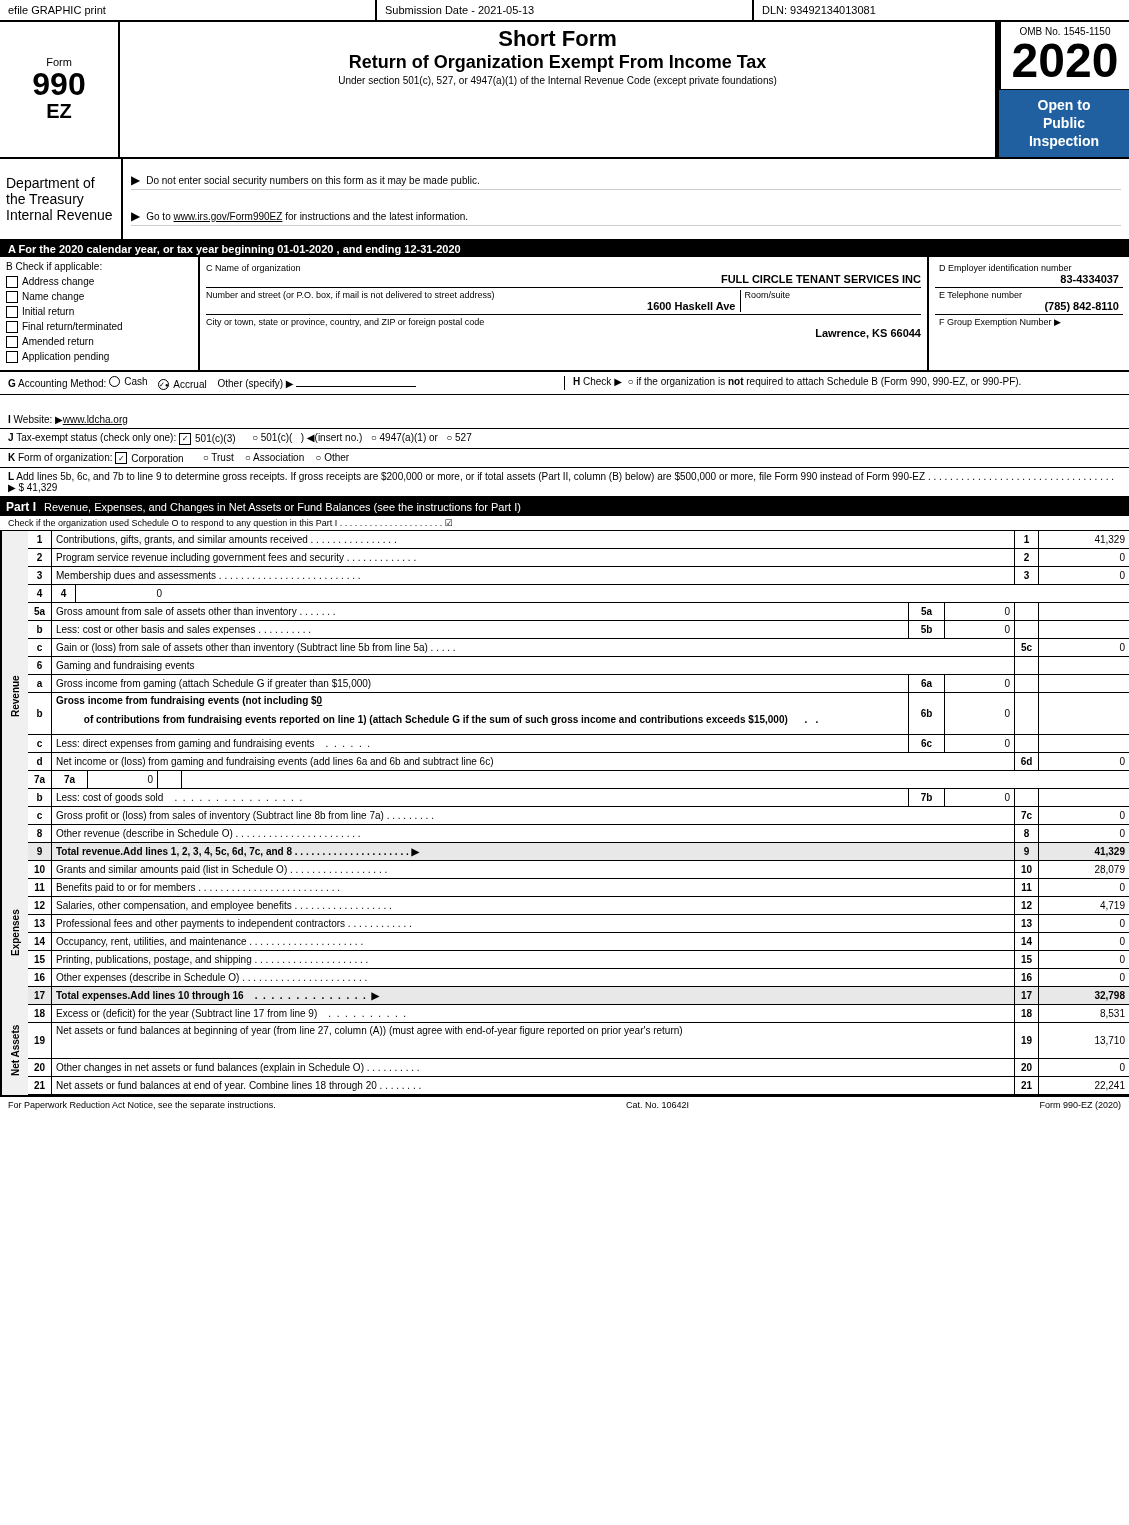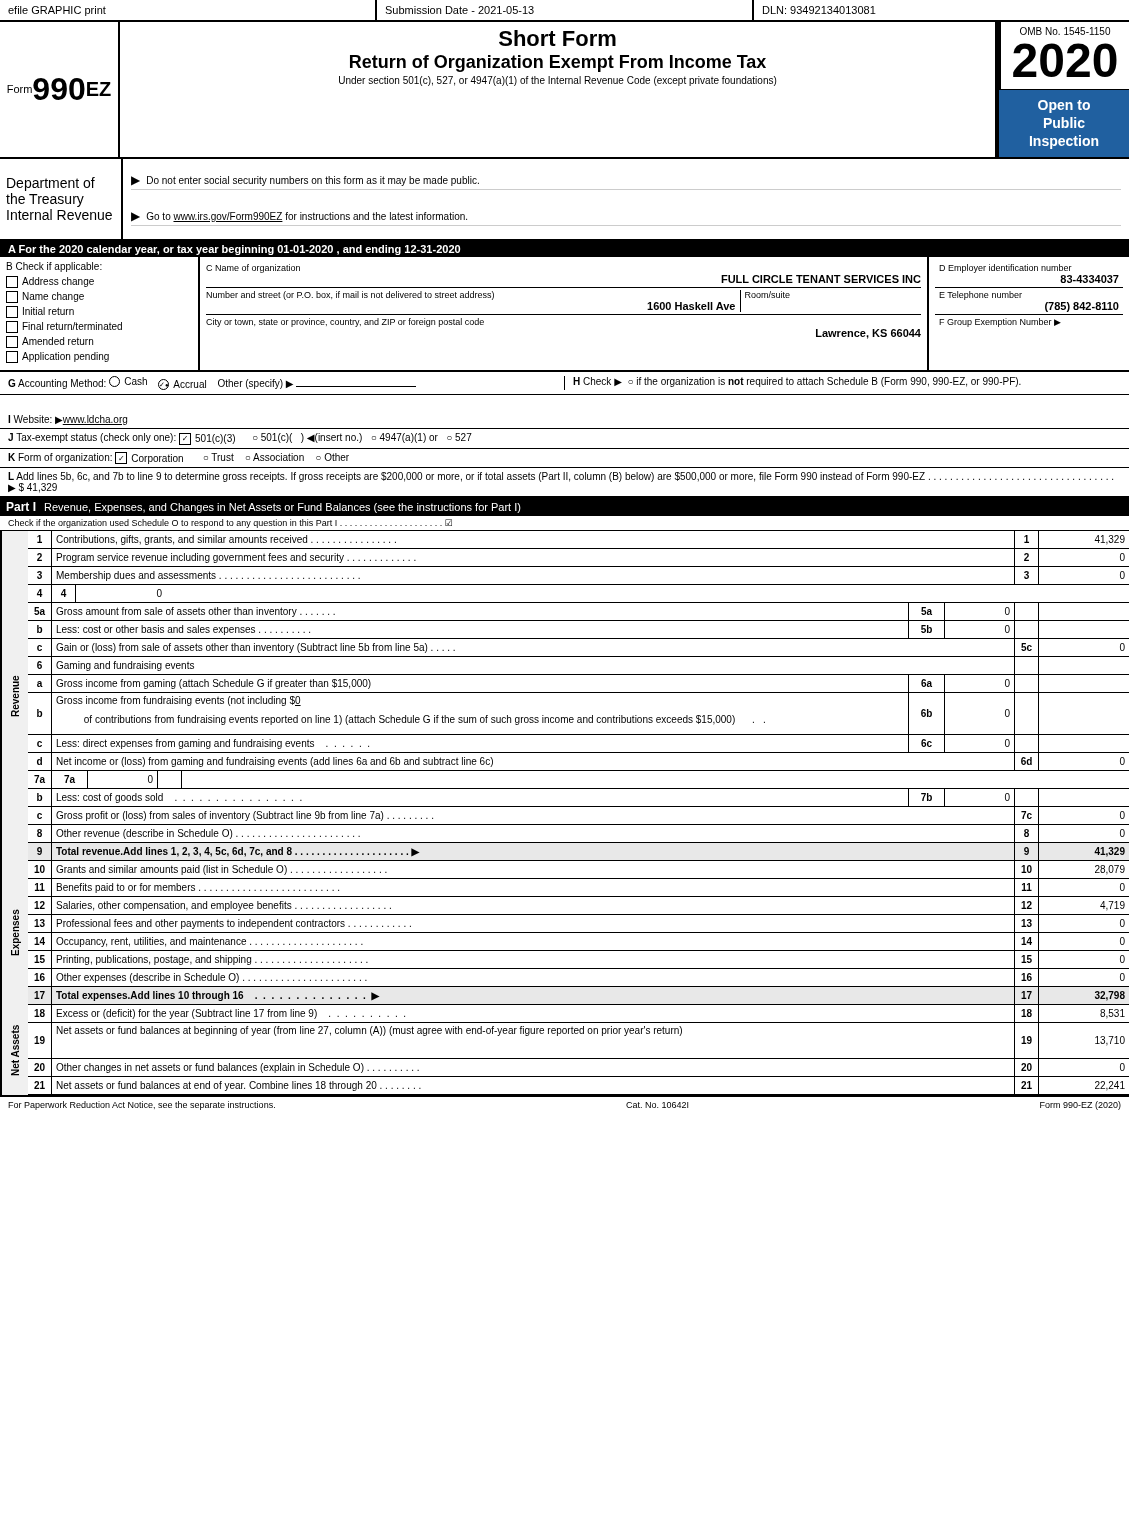--- a/index.html
+++ b/index.html
@@ -42,21 +42,21 @@
     }
     
     .main-header {
       display: flex;
       border-bottom: 2px solid #000;
     }
     .form-label-block {
       width: 120px;
       border-right: 2px solid #000;
       display: flex;
-      flex-direction: row;
+      flex-direction: column;
       align-items: center;
       justify-content: center;
       padding: 6px 4px;
     }
     .form-label-form {
       font-size: 11px;
     }
     .form-label-number {
       font-size: 32px;
       font-weight: bold;
@@ -654,21 +654,21 @@
         <div class="row-num">a</div>
         <div class="row-desc">Gross income from gaming (attach Schedule G if greater than $15,000)</div>
         <div class="row-mid-label">6a</div>
         <div class="row-mid-val">0</div>
         <div class="row-line-num"></div>
         <div class="row-amount"></div>
       </div>
 
       <div class="data-row" style="min-height:42px;">
         <div class="row-num">b</div>
-        <div class="row-desc" style="flex-wrap:wrap;align-items:flex-start;padding-top:2px;">Gross income from fundraising events (not including $ <u>0</u>&nbsp;&nbsp;&nbsp;&nbsp;&nbsp;&nbsp;&nbsp;&nbsp;&nbsp; of contributions from fundraising events reported on line 1) (attach Schedule G if the sum of such gross income and contributions exceeds $15,000) &nbsp;&nbsp;&nbsp;&nbsp; . &nbsp; .</div>
+        <div class="row-desc" style="flex-wrap:wrap;align-items:flex-start;padding-top:2px;font-weight:bold;">Gross income from fundraising events (not including $ <u>0</u>&nbsp;&nbsp;&nbsp;&nbsp;&nbsp;&nbsp;&nbsp;&nbsp;&nbsp; of contributions from fundraising events reported on line 1) (attach Schedule G if the sum of such gross income and contributions exceeds $15,000) &nbsp;&nbsp;&nbsp;&nbsp; . &nbsp; .</div>
         <div class="row-mid-label">6b</div>
         <div class="row-mid-val">0</div>
         <div class="row-line-num"></div>
         <div class="row-amount"></div>
       </div>
 
       <div class="data-row">
         <div class="row-num">c</div>
         <div class="row-desc">Less: direct expenses from gaming and fundraising events &nbsp;&nbsp;&nbsp;. &nbsp;. &nbsp;. &nbsp;. &nbsp;. &nbsp;.</div>
         <div class="row-mid-label">6c</div>
@@ -696,21 +696,21 @@
         <div class="row-num">b</div>
         <div class="row-desc">Less: cost of goods sold &nbsp;&nbsp;&nbsp;. &nbsp;. &nbsp;. &nbsp;. &nbsp;. &nbsp;. &nbsp;. &nbsp;. &nbsp;. &nbsp;. &nbsp;. &nbsp;. &nbsp;. &nbsp;. &nbsp;. &nbsp;.</div>
         <div class="row-mid-label">7b</div>
         <div class="row-mid-val">0</div>
         <div class="row-line-num"></div>
         <div class="row-amount"></div>
       </div>
 
       <div class="data-row">
         <div class="row-num">c</div>
-        <div class="row-desc">Gross profit or (loss) from sales of inventory (Subtract line 9b from line 7a) . . . . . . . . .</div>
+        <div class="row-desc">Gross profit or (loss) from sales of inventory (Subtract line 8b from line 7a) . . . . . . . . .</div>
         <div class="row-line-num">7c</div>
         <div class="row-amount">0</div>
       </div>
 
       <div class="data-row">
         <div class="row-num">8</div>
         <div class="row-desc">Other revenue (describe in Schedule O) . . . . . . . . . . . . . . . . . . . . . . .</div>
         <div class="row-line-num">8</div>
         <div class="row-amount">0</div>
       </div>

